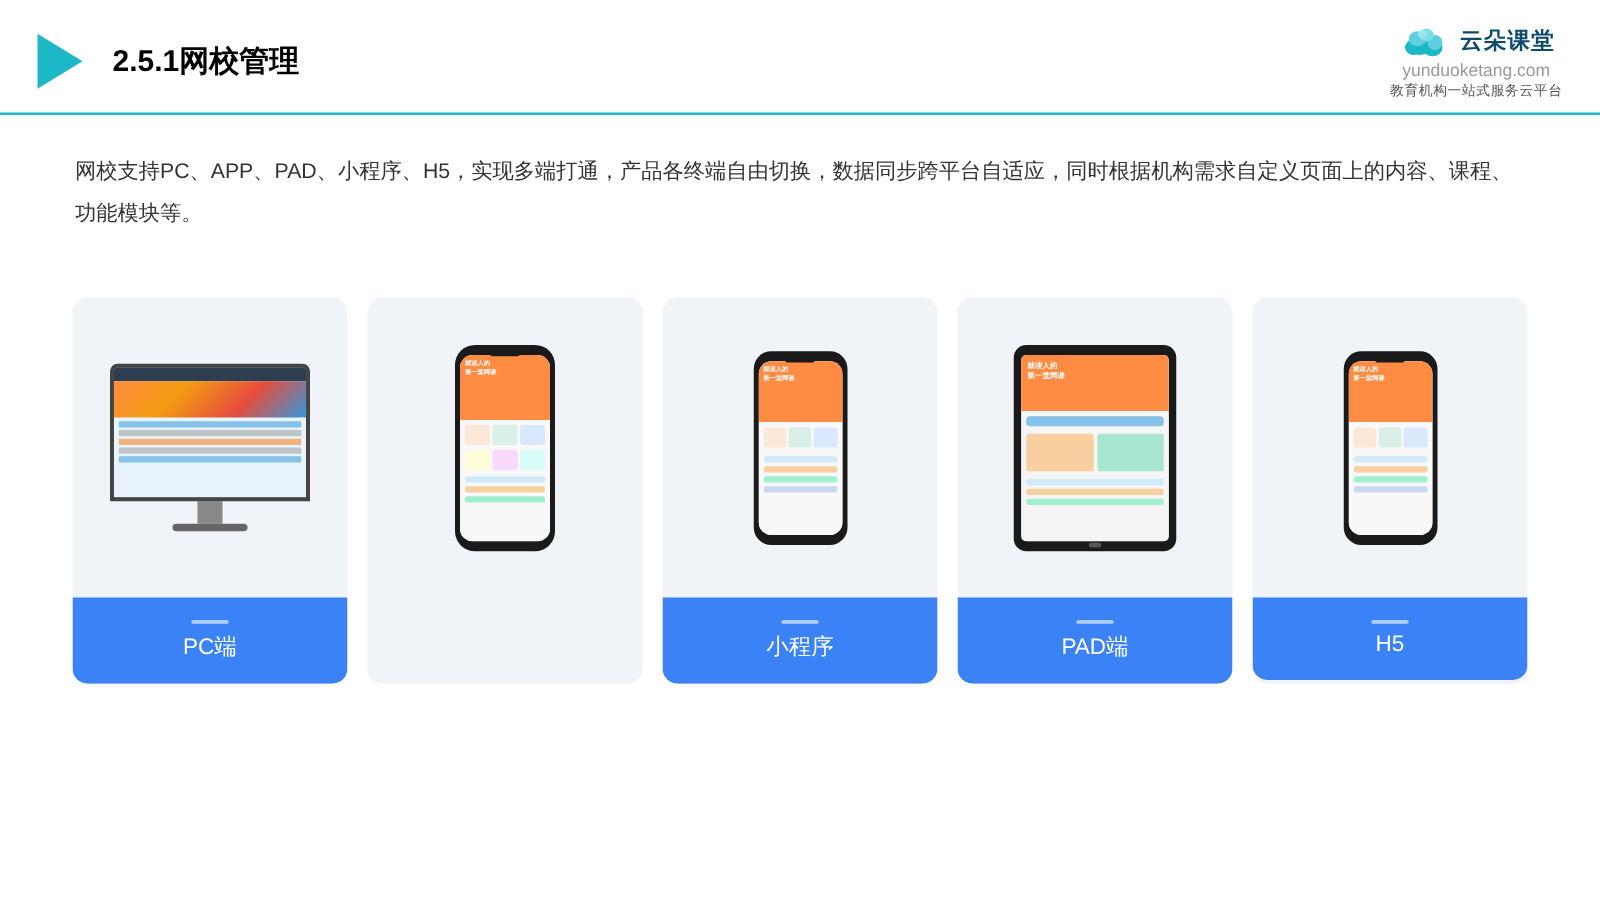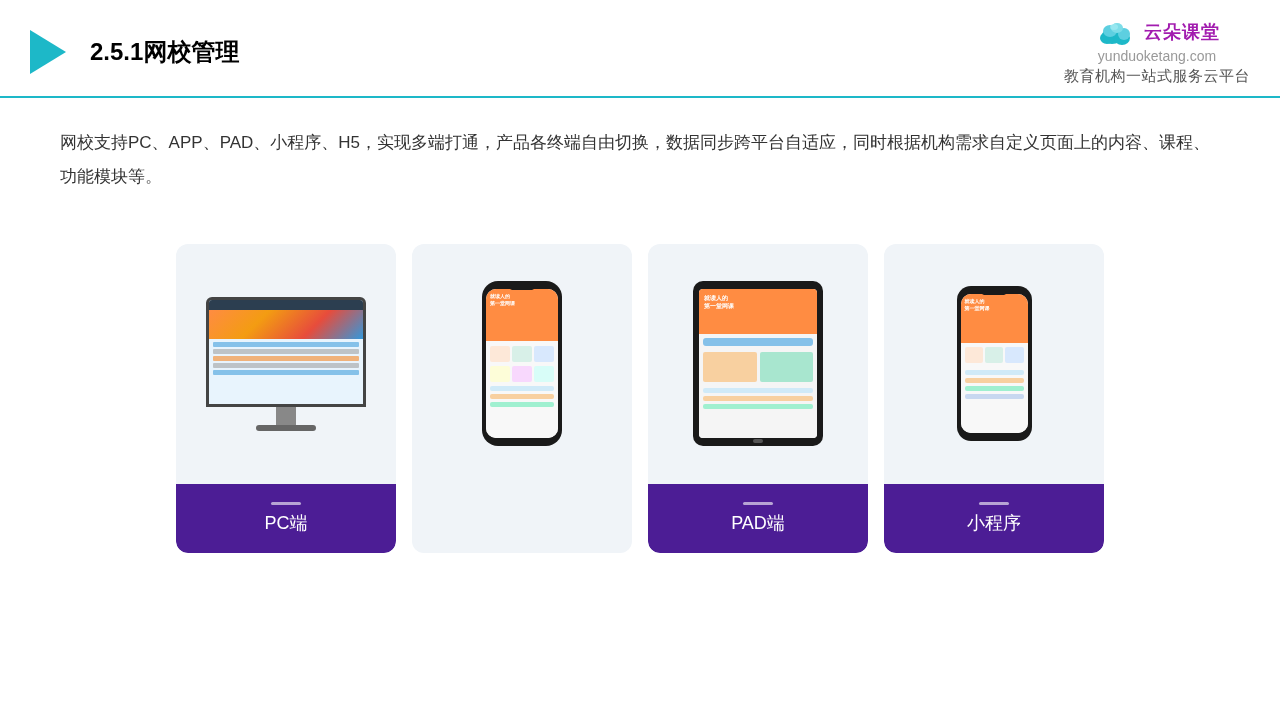--- a/index.html
+++ b/index.html
@@ -56,21 +56,21 @@
     }
 
     .cloud-svg {
       width: 44px;
       height: 28px;
     }
 
     .logo-text-main {
       font-size: 18px;
       font-weight: bold;
-      color: #a21caf;
+      color: #0c4a6e;
       letter-spacing: 1px;
     }
 
     .logo-text-sub {
       font-size: 10px;
       color: #666;
       text-align: center;
       letter-spacing: 0.5px;
     }
 
@@ -254,21 +254,21 @@
       top: 5px;
       left: 5px;
       line-height: 1.4;
     }
 
     
     .card-label {
       width: calc(100% + 20px);
       margin: 20px -10px 0 -10px;
       padding: 18px 0;
-      background: #4c1d95;
+      background: #3b82f6;
       text-align: center;
       font-size: 18px;
       color: white;
       font-weight: 500;
       border-radius: 0 0 12px 12px;
     }
 
     
     .bottom-bar {
       width: 30px;
@@ -343,21 +343,21 @@
         <ellipse cx="22" cy="14" rx="8" ry="7" fill="#1db8c8"></ellipse>
         <ellipse cx="30" cy="16" rx="6" ry="6" fill="#5dcfe0"></ellipse>
         <ellipse cx="16" cy="13" rx="7" ry="6" fill="#5dcfe0"></ellipse>
         <ellipse cx="23" cy="10" rx="6" ry="5" fill="#7ddde8"></ellipse>
 
         <ellipse cx="20" cy="9" rx="4" ry="3" fill="#a8eef5" opacity="0.6"></ellipse>
       </svg>
       <span class="logo-text-main">云朵课堂</span>
     </div>
     <span class="logo-domain">yunduoketang.com</span>
-    <span class="logo-text-sub" style="white-space:pre-wrap; line-height:1.3; font-size:15px; color:#555;">教育机构一站式服务云平台</span>
+    <span class="logo-text-sub" style="white-space:pre-wrap; line-height:1.3; font-size:11px; color:#555;">教育机构一站式服务云平台</span>
   </div>
 </div>
 
 <div class="description">
   <span>网校支持PC、APP、PAD、小程序、H5，实现多端打通，产品各终端自由切换，数据同步跨平台自适应，同时根据机构需求自定义页面上的内容、课程、功能模块等。</span>
 </div>
 
 <div class="cards-container">
 
   <div class="device-card">
@@ -401,20 +401,47 @@
               <div class="app-grid-item" style="background:#d8fdf8; margin-top:2px;"></div>
             </div>
             <div class="mini-rows" style="top:65%;">
               <div class="mini-row"></div>
               <div class="mini-row orange"></div>
               <div class="mini-row green"></div>
             </div>
           </div>
         </div>
       </div>
+    </div>
+  </div>
+
+  <div class="device-card">
+    <div class="device-image-area">
+      <div class="phone-frame">
+        <div class="phone-notch"></div>
+        <div class="phone-screen">
+          <div class="app-screen-content">
+            <div class="app-grid">
+              <div class="app-grid-item" style="background:#fde8d8;"></div>
+              <div class="app-grid-item" style="background:#d8f0e8;"></div>
+              <div class="app-grid-item" style="background:#d8e8fd;"></div>
+            </div>
+            <div class="mini-rows" style="top:55%;">
+              <div class="mini-row"></div>
+              <div class="mini-row orange"></div>
+              <div class="mini-row green"></div>
+              <div class="mini-row" style="background:#c8d8f0;"></div>
+            </div>
+          </div>
+        </div>
+      </div>
+    </div>
+    <div class="card-label">
+      <div class="bottom-bar"></div>
+      <span>小程序</span>
     </div>
   </div>
 
   <div class="device-card">
     <div class="device-image-area">
       <div class="tablet-frame" style="width:130px; height:165px;">
         <div class="tablet-home-btn"></div>
         <div class="tablet-screen">
           <div class="pad-screen-content">
             <div class="mini-rows" style="top:33%;">
@@ -453,18 +480,17 @@
               <div class="mini-row orange"></div>
               <div class="mini-row green"></div>
               <div class="mini-row" style="background:#c8d8f0;"></div>
             </div>
           </div>
         </div>
       </div>
     </div>
     <div class="card-label">
       <div class="bottom-bar"></div>
-      <span>小程序</span>
-    </div>
-  </div>
-
+      <span>H5</span>
+    </div>
+  </div>
 
 </div>
 
 </body></html>

